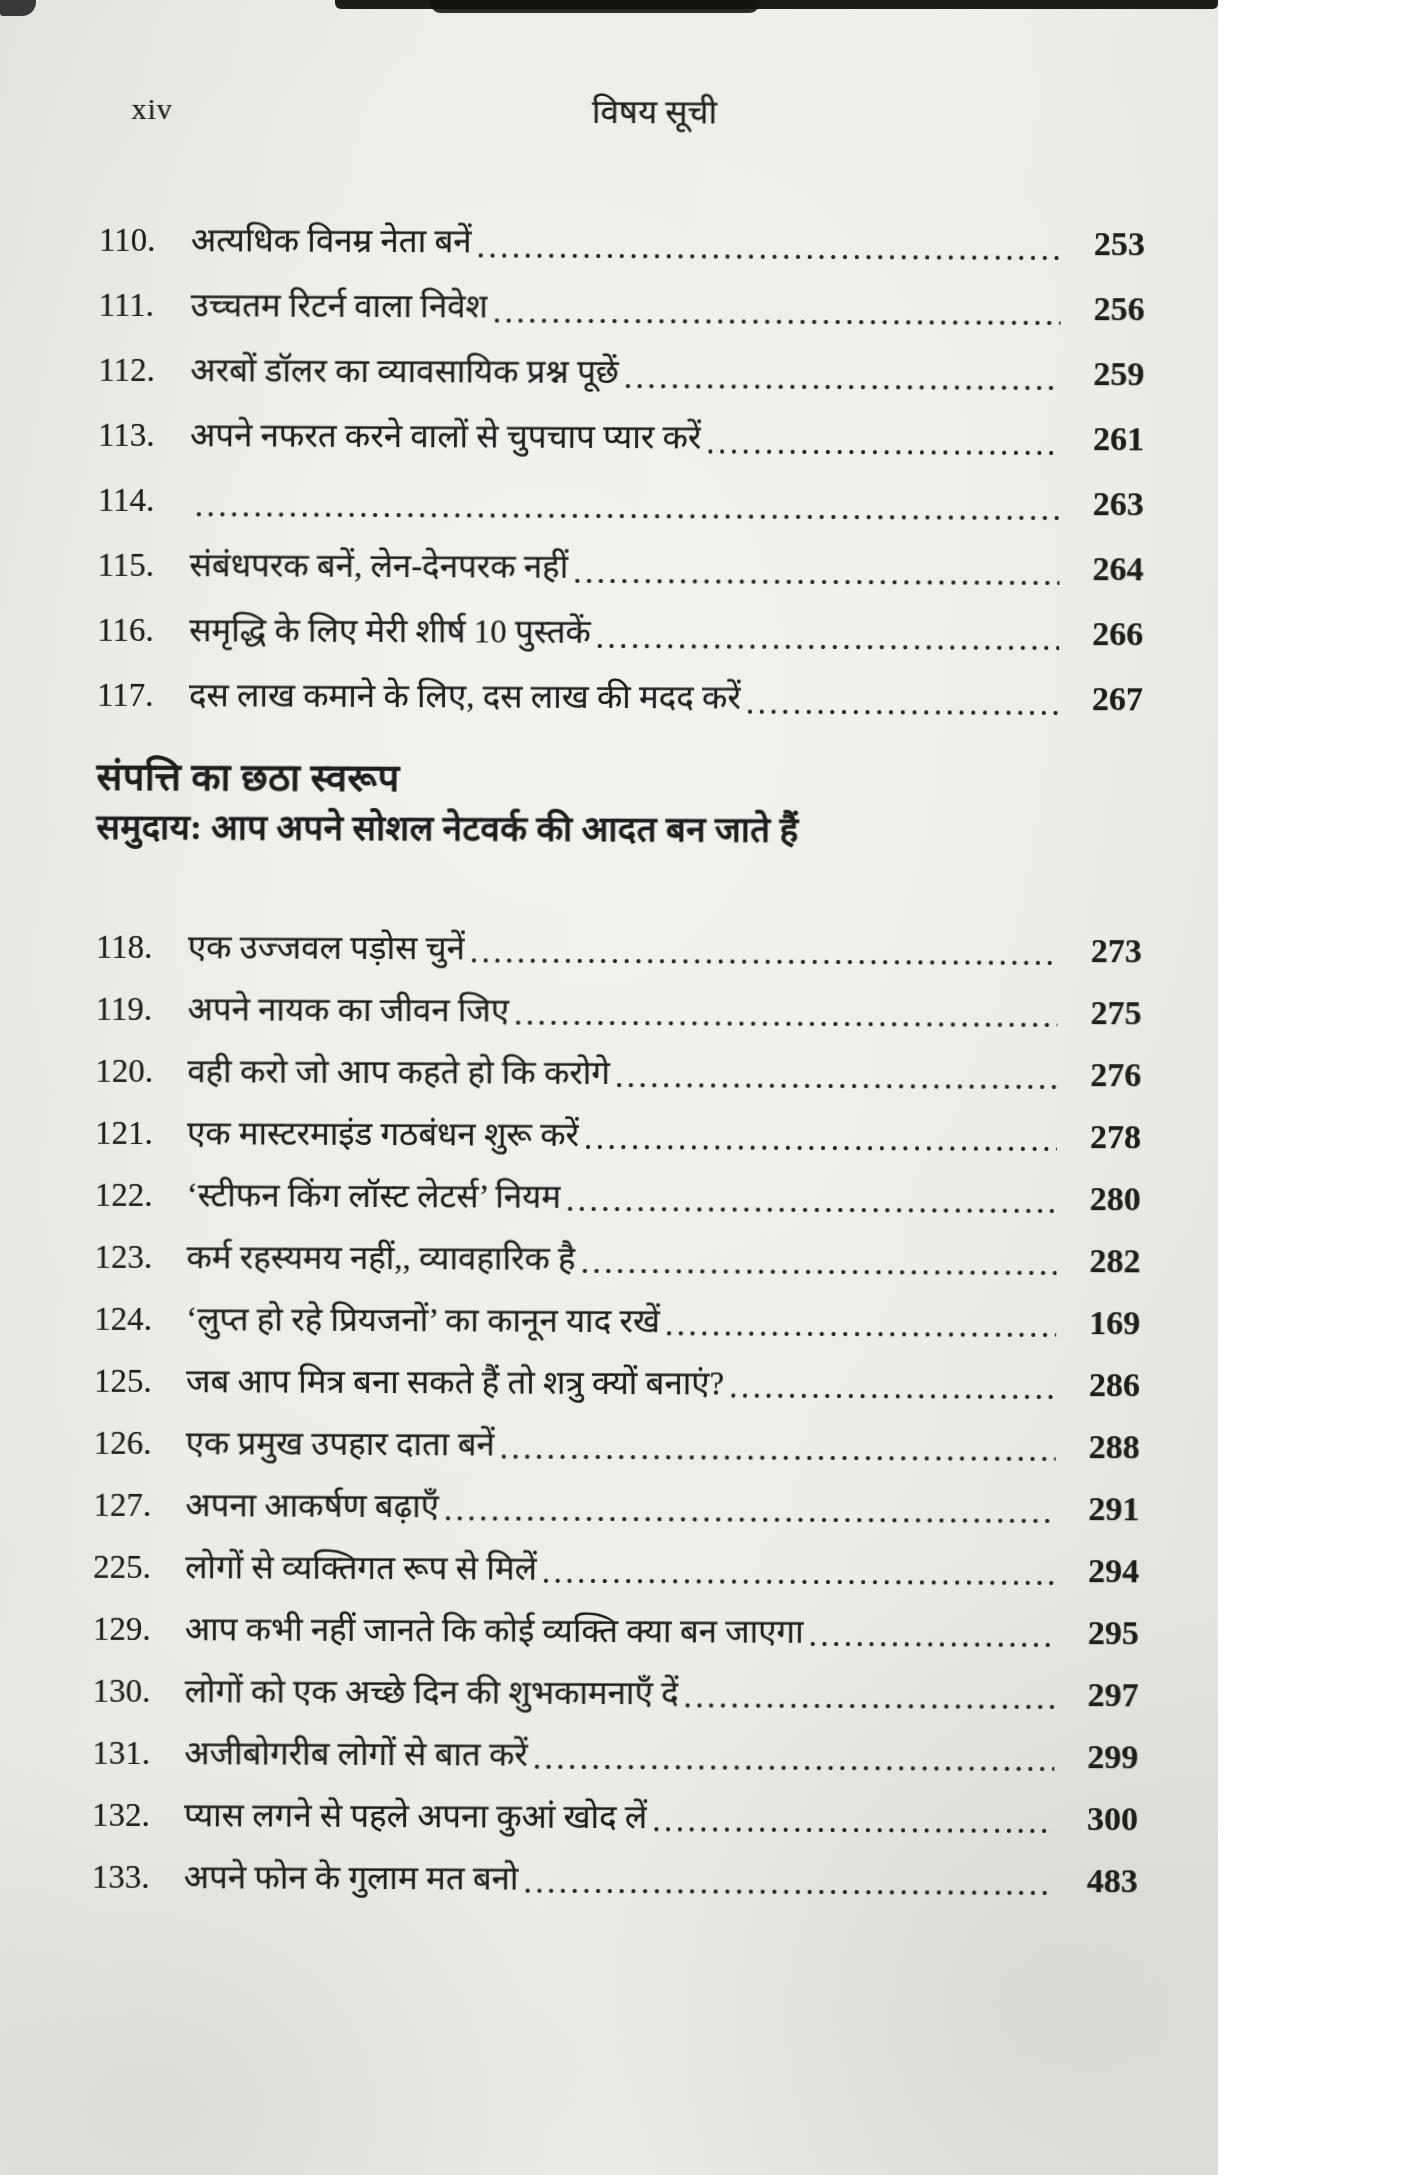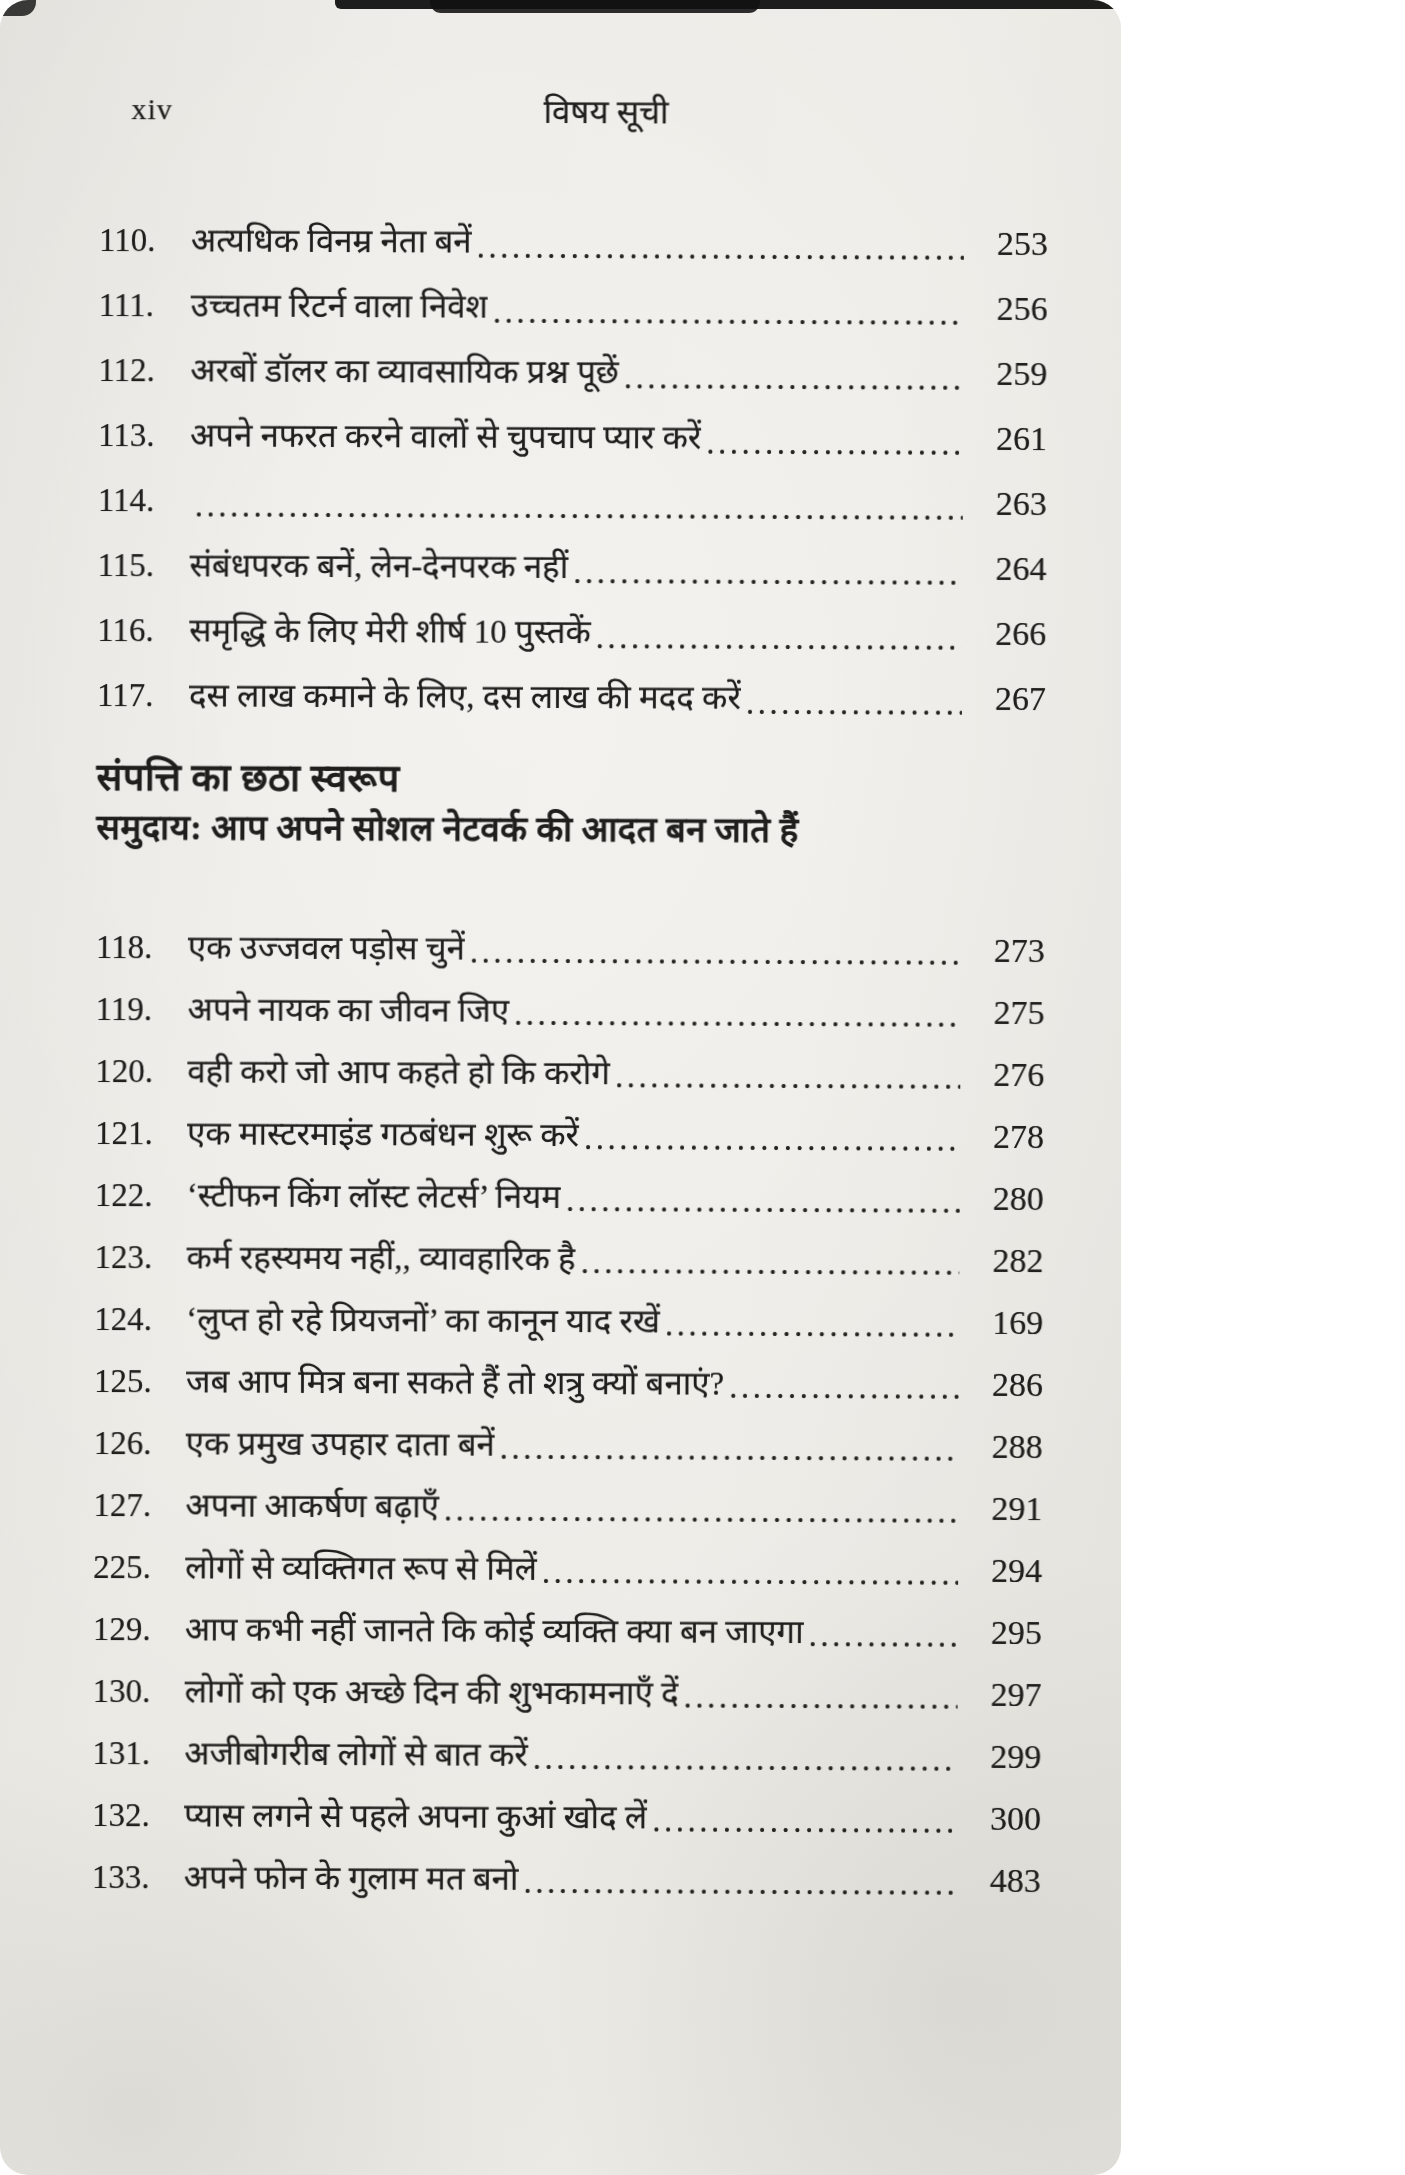--- a/index.html
+++ b/index.html
@@ -8,29 +8,28 @@
     --ink:#1f1e1c;
   }
   *{ box-sizing:border-box; margin:0; padding:0; }
   html,body{ width:1405px; height:2175px; }
   body{
     font-family:"Liberation Serif","DejaVu Serif",serif;
     color:var(--ink);
   }
   .photo{
     position:relative;
-    width:1121px; height:2175px;
+    width:1218px; height:2175px;
     overflow:hidden;
     background-color:var(--paper);
     background-image:
       radial-gradient(120% 85% at 45% 32%, rgba(255,255,255,0.38), rgba(255,255,255,0) 62%),
       radial-gradient(60% 30% at 85% 92%, rgba(170,168,160,0.20), rgba(170,168,160,0) 70%),
       radial-gradient(55% 25% at 12% 97%, rgba(165,163,155,0.22), rgba(165,163,155,0) 70%),
       linear-gradient(100deg,#e2e0db 0%,#eceae5 28%,#edebe6 64%,#e4e2dd 100%);
-    border-radius: 28px;
   }
   
   .edge-strip{
     position:absolute; top:0; left:335px; right:0; height:9px;
     background:#0d0d0d; border-radius:0 0 5px 6px; opacity:.93;
   }
   .edge-strip-bulge{
     position:absolute; top:0; left:430px; width:330px; height:13px;
     background:#111; border-radius:0 0 11px 11px; opacity:.88;
   }
@@ -69,21 +68,21 @@
   .dots{
     flex:1 1 20px; min-width:12px;
     overflow:hidden; position:relative; align-self:stretch;
     margin:0 4px 0 5px;
   }
   .dots::after{
     content:"....................................................................................................";
     position:absolute; bottom:0; left:0;
     line-height:60px; letter-spacing:3.5px; color:#26251f;
   }
-  .pg{ flex:0 0 80px; text-align:right; font-size:34px; }
+  .pg{ flex:0 0 80px; text-align:right; font-size:34px;font-weight:bold; }
   .section-block{ margin-top:22px; }
   .section-heading{
     font-size:38px; font-weight:700; line-height:50px;
     letter-spacing:0.5px;
   }
   .section-subtitle{
     font-size:35px; font-weight:700; line-height:52px;
     letter-spacing:0.3px;
   }
 </style>

